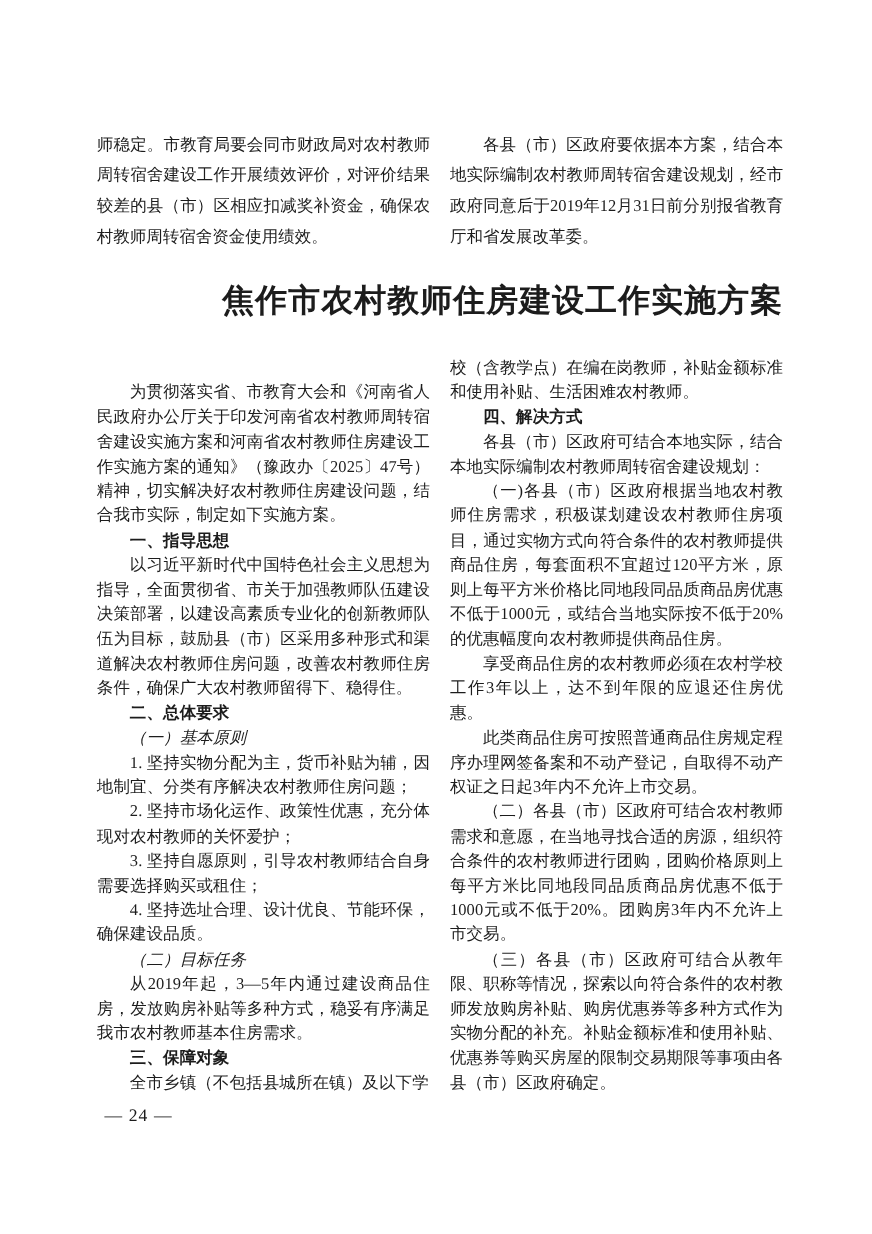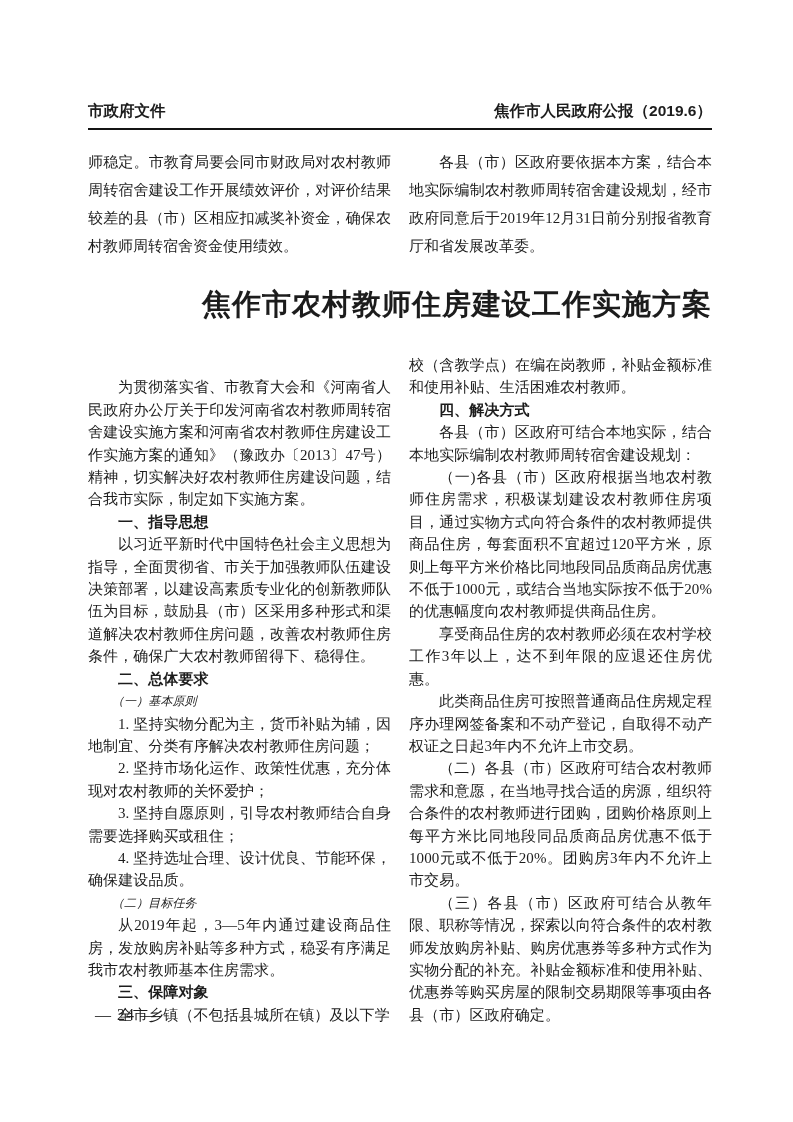--- a/index.html
+++ b/index.html
@@ -50,55 +50,51 @@
   .body-cols p.cont{text-indent:0;}
   .body-cols p.h{
     text-indent:2em;
     font-weight:bold;
     font-family:"Liberation Sans","DejaVu Sans",sans-serif;
     font-size:15px;
   }
   .body-cols p.kai{
     text-indent:2em;
     font-style:italic;
-    font-size:12px;
+    font-size:15px;
   }
   .footer{
     position:absolute;
     left:95px;top:1004px;
     font-size:16px;
     line-height:22px;
     letter-spacing:1px;
   }
 </style>
 </head>
 <body>
 
 <div class="page">
   <div class="content">
 
-    <div class="page-header">
-      <span>市政府文件</span>
-      <span>焦作市人民政府公报（2019.6）</span>
-    </div>
 
     <div class="cols top-cols">
       <div class="col">
         <p class="cont">师稳定。市教育局要会同市财政局对农村教师周转宿舍建设工作开展绩效评价，对评价结果较差的县（市）区相应扣减奖补资金，确保农村教师周转宿舍资金使用绩效。</p>
       </div>
       <div class="col">
         <p class="para" style="text-indent:2em;">各县（市）区政府要依据本方案，结合本地实际编制农村教师周转宿舍建设规划，经市政府同意后于2019年12月31日前分别报省教育厅和省发展改革委。</p>
       </div>
     </div>
 
     <h1 class="title">焦作市农村教师住房建设工作实施方案</h1>
 
     <div class="cols body-cols">
       <div class="col">
-        <p class="para">为贯彻落实省、市教育大会和《河南省人民政府办公厅关于印发河南省农村教师周转宿舍建设实施方案和河南省农村教师住房建设工作实施方案的通知》（豫政办〔2013〕47号）精神，切实解决好农村教师住房建设问题，结合我市实际，制定如下实施方案。</p>
+        <p class="para">为贯彻落实省、市教育大会和《河南省人民政府办公厅关于印发河南省农村教师周转宿舍建设实施方案和河南省农村教师住房建设工作实施方案的通知》（豫政办〔2025〕47号）精神，切实解决好农村教师住房建设问题，结合我市实际，制定如下实施方案。</p>
         <p class="h">一、指导思想</p>
         <p class="para">以习近平新时代中国特色社会主义思想为指导，全面贯彻省、市关于加强教师队伍建设决策部署，以建设高素质专业化的创新教师队伍为目标，鼓励县（市）区采用多种形式和渠道解决农村教师住房问题，改善农村教师住房条件，确保广大农村教师留得下、稳得住。</p>
         <p class="h">二、总体要求</p>
         <p class="kai">（一）基本原则</p>
         <p class="para">1. 坚持实物分配为主，货币补贴为辅，因地制宜、分类有序解决农村教师住房问题；</p>
         <p class="para">2. 坚持市场化运作、政策性优惠，充分体现对农村教师的关怀爱护；</p>
         <p class="para">3. 坚持自愿原则，引导农村教师结合自身需要选择购买或租住；</p>
         <p class="para">4. 坚持选址合理、设计优良、节能环保，确保建设品质。</p>
         <p class="kai">（二）目标任务</p>
         <p class="para">从2019年起，3—5年内通过建设商品住房，发放购房补贴等多种方式，稳妥有序满足我市农村教师基本住房需求。</p>

